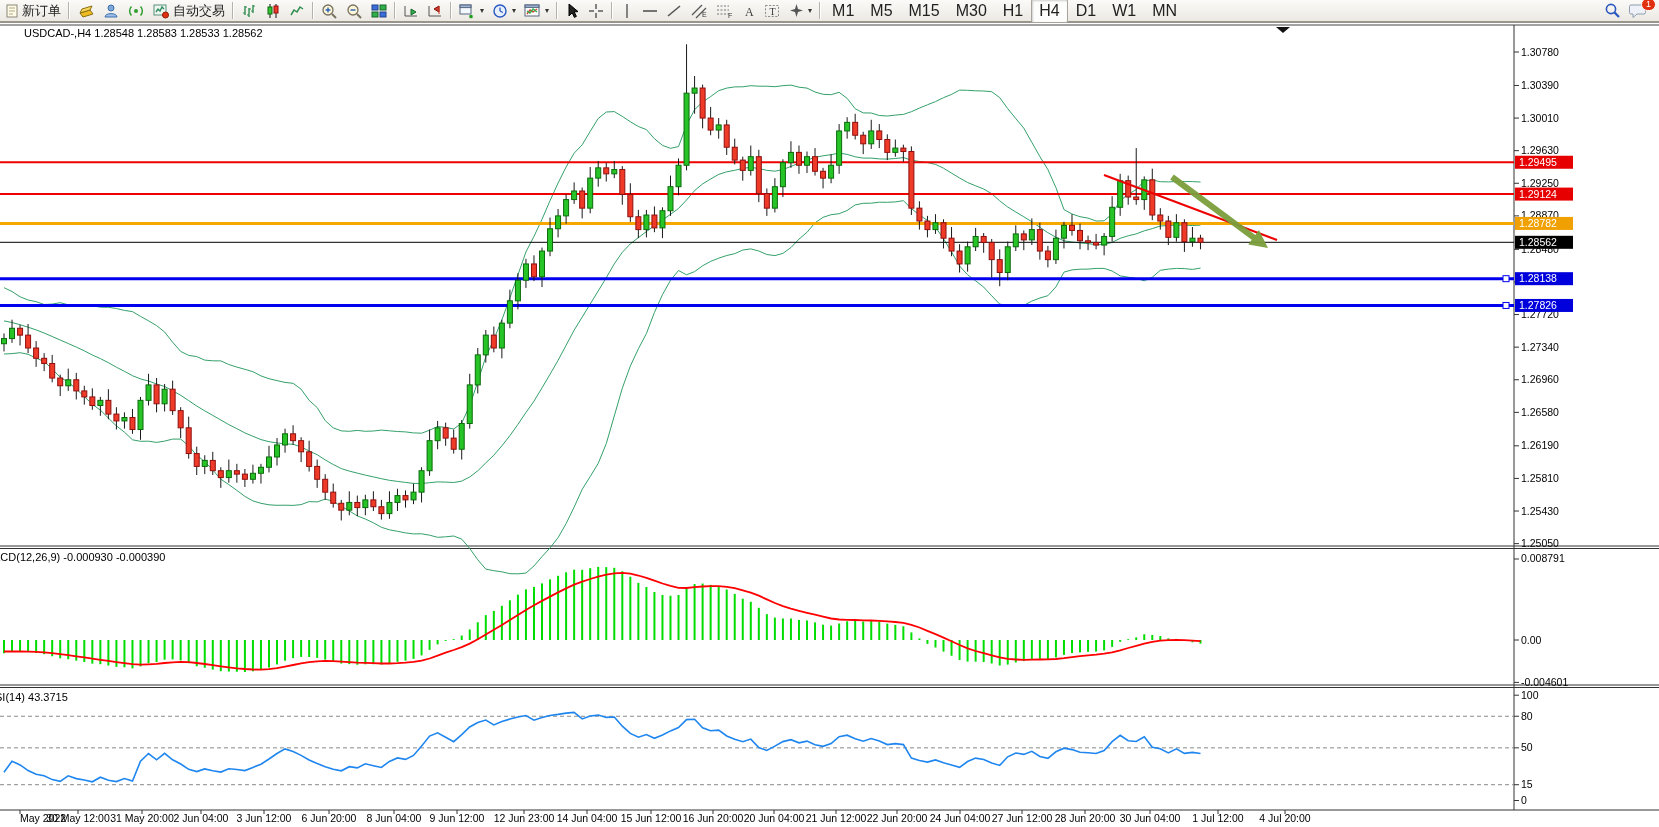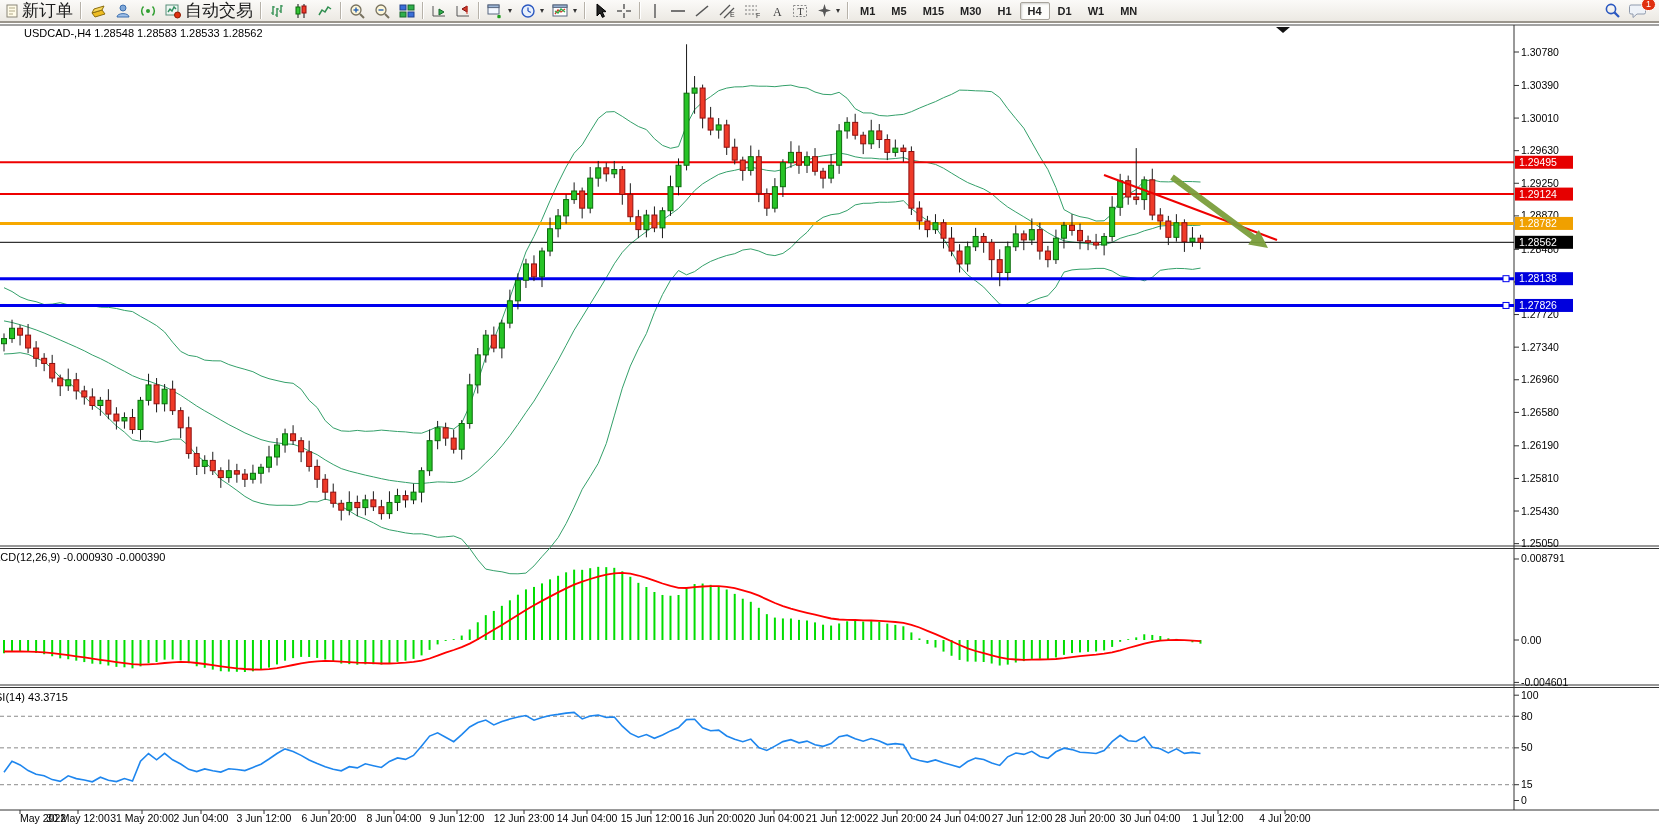--- a/index.html
+++ b/index.html
@@ -3,25 +3,25 @@
 <meta charset="utf-8">
 <style>
   html,body{margin:0;padding:0;background:#d4d0c8;font-family:"Liberation Sans",sans-serif;}
   .app{position:relative;width:1659px;height:827px;background:#ffffff;overflow:hidden;}
   
   .toolbar{position:absolute;left:0;top:0;width:1659px;height:23px;box-sizing:border-box;
     background:linear-gradient(#fbfaf8,#ece9e3);border-bottom:2px solid #9a958c;
     display:flex;align-items:center;padding:0 2px;}
   .tbtn{height:20px;min-width:22px;display:flex;align-items:center;justify-content:center;
     gap:3px;padding:0 3px;border:1px solid transparent;border-radius:2px;box-sizing:border-box;cursor:default;}
-  .tbtn .lbl{font-size:17px;color:#1a1a1a;white-space:nowrap;}
+  .tbtn .lbl{font-size:13px;color:#1a1a1a;white-space:nowrap;}
   .caret{font-size:8px;color:#333;margin-left:1px;}
   .tsep{width:1px;height:17px;background:#b7b2a9;border-right:1px solid #fff;margin:0 3px;}
   .tf-group{display:flex;align-items:center;}
-  .tf{font-size:11px;color:#222;padding:2px 7px;border:1px solid transparent;border-radius:2px;font-weight:bold;}
+  .tf{font-size:16px;color:#222;padding:2px 7px;border:1px solid transparent;border-radius:2px;}
   .tf.active{background:#fdfdfb;border-color:#a8a49c;box-shadow:inset 1px 1px 2px rgba(0,0,0,.18);}
   .tool-right{margin-left:auto;display:flex;align-items:center;margin-right:6px;}
   .chatwrap{position:relative;}
   .badge{position:absolute;top:-4px;right:-6px;background:#e03010;color:#fff;font-size:9px;
     border-radius:7px;padding:0 4px;line-height:11px;border:1px solid #fff;}
   
   .chartwrap{position:absolute;left:0;top:23px;width:1659px;height:804px;background:#fff;}
   #chart-svg{position:absolute;left:0;top:0;}
   .overlay-label{position:absolute;font-size:11px;color:#000;white-space:nowrap;}
 </style>

